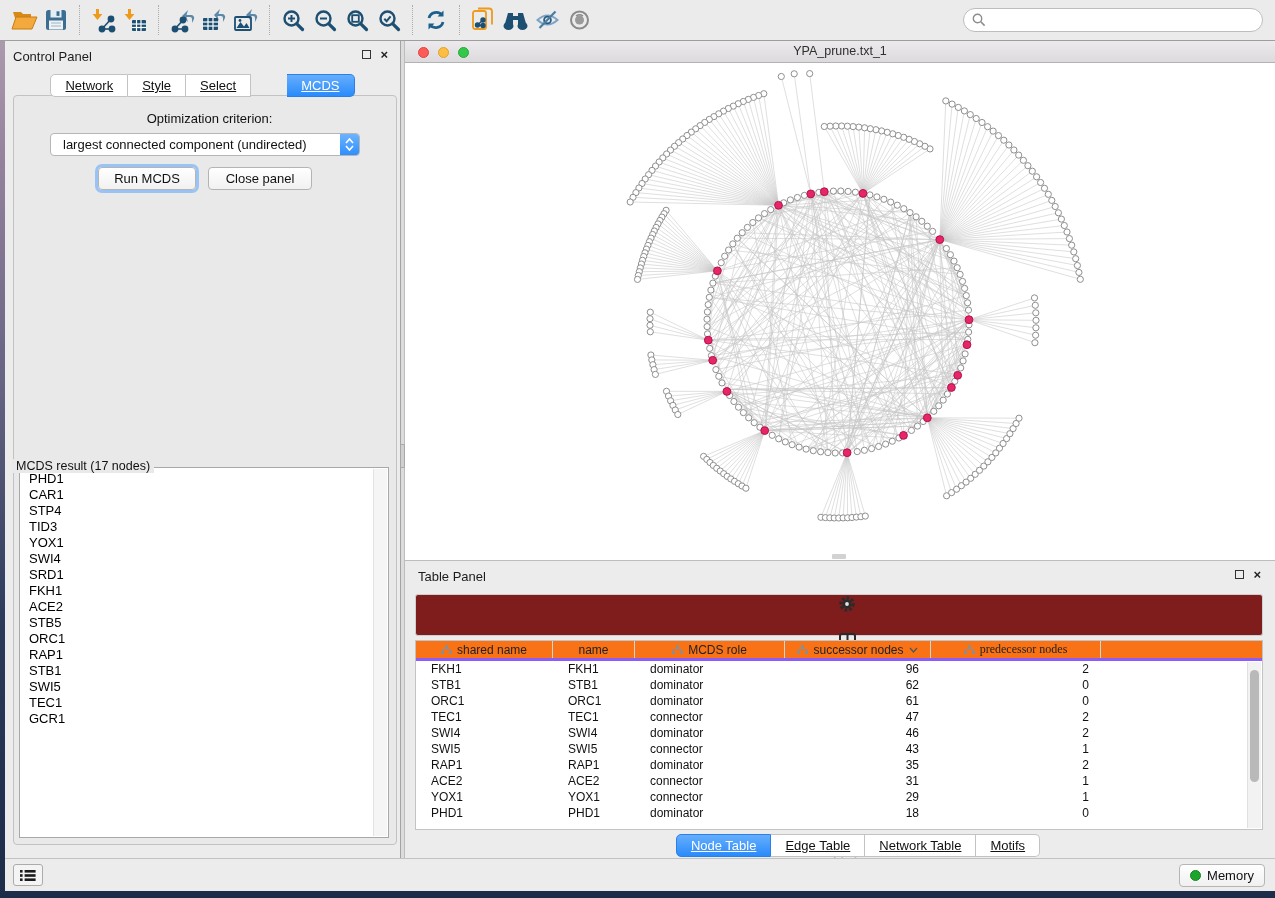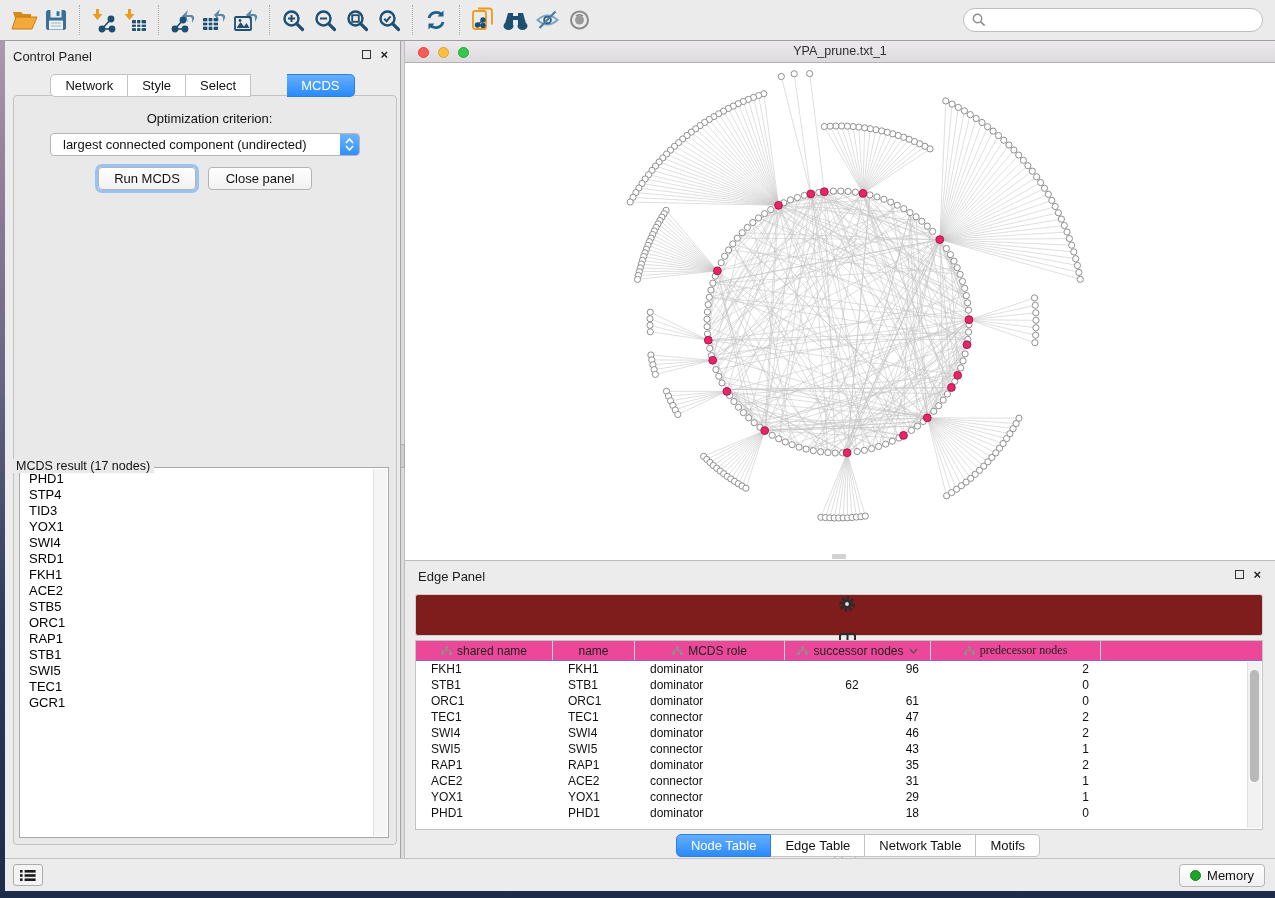--- a/index.html
+++ b/index.html
@@ -33,21 +33,21 @@
   #net-canvas{position:absolute;left:0;top:22px;width:870px;height:497px;background:#fff;}
   #h-handle{position:absolute;left:427px;top:513px;width:14px;height:5px;background:#d2d2d2;border-radius:1px;}
   
   #cp-header{position:absolute;left:8px;top:8px;font-size:13px;color:#1c1c1c;}
   .win-ctrls{position:absolute;top:9px;display:flex;gap:9px;align-items:center;}
   #cp-ctrls{right:12px;}
   .float-ico{width:9px;height:9px;border:1.4px solid #333;display:inline-block;box-sizing:border-box;}
   .close-ico{font-size:13px;font-weight:bold;color:#222;line-height:9px;}
   #cp-tabs{position:absolute;left:0;right:0;top:33px;display:flex;justify-content:center;z-index:3;}
   .tab{height:21px;line-height:21px;padding:0 14px;font-size:13px;background:#fff;border:1px solid #c3c3c3;
-       border-left-width:0;color:#111;}
+       border-left-width:0;color:#111;text-decoration:underline;}
   .tab:first-child{border-left-width:1px;border-radius:5px 0 0 5px;}
   .tab:last-child{border-radius:0 5px 5px 0;}
   .tab.active{background:linear-gradient(#66aefd,#2a8bfb);border-color:#2a80e8;color:#fff;margin-left:36px;}
   #cp-inner{position:absolute;left:8px;top:54px;width:384px;height:750px;background:#e9e9e9;
        border:1px solid #c2c2c2;border-radius:4px;box-sizing:border-box;}
   #opt-label{position:absolute;left:14px;right:0;top:70px;text-align:center;font-size:13px;color:#111;}
   #opt-select{position:absolute;left:45px;top:92px;width:310px;height:23px;background:#fff;border:1px solid #b6b6b6;
        border-radius:4px;box-sizing:border-box;font-size:13px;color:#111;display:flex;align-items:center;}
   #opt-select .val{flex:1;padding-left:12px;white-space:nowrap;overflow:hidden;}
   #opt-stepper{width:19px;height:21px;background:linear-gradient(#6db3fe,#2f8ffd);border-radius:0 3px 3px 0;
@@ -64,21 +64,21 @@
   
   #table-panel{position:absolute;left:405px;top:560px;width:870px;height:298px;background:#ececec;
        border-top:1px solid #bdbdbd;box-sizing:border-box;}
   #tp-header{position:absolute;left:13px;top:8px;font-size:13px;color:#1c1c1c;}
   #tp-ctrls{right:14px;}
   #tp-toolbar{position:absolute;left:10px;top:33px;width:848px;height:42px;background:#7f1d1d;border:1px solid #cfcfcf;
        border-radius:3px;box-sizing:border-box;display:flex;align-items:center;padding-left:16px;gap:20px;flex-direction:column;}
   .fx-label{font-size:16px;font-style:italic;font-family:"DejaVu Serif",serif;color:#b3b3b3;}
   #tp-table{position:absolute;left:10px;top:79px;width:848px;height:190px;background:#fff;border:1px solid #c3c3c3;
        box-sizing:border-box;overflow:hidden;}
-  #tbl-header{display:flex;height:20px;background:#ec4899;border-bottom:1px solid #8b5cf6;box-sizing:border-box;}
+  #tbl-header{display:flex;height:20px;background:#f97316;border-bottom:3px solid #8b5cf6;box-sizing:border-box;}
   .hcell{display:flex;align-items:center;justify-content:center;gap:5px;font-size:12px;color:#222;
        border-right:1px solid #d6d6d6;box-sizing:border-box;height:100%;}
   .hcell:last-child{border-right:none;}
   .trow{display:flex;height:16px;}
   .tcell{font-size:12px;color:#111;line-height:16px;box-sizing:border-box;white-space:nowrap;overflow:hidden;}
   .tcell.l{text-align:left;padding-left:15px;}
   .tcell.r{text-align:right;padding-right:12px;}
   #tbl-scroll{position:absolute;right:1px;top:21px;bottom:1px;width:13px;background:#f2f2f2;border-left:1px solid #e0e0e0;}
   #tbl-thumb{position:absolute;left:2px;top:8px;width:9px;height:112px;background:#b9b9b9;border-radius:5px;}
   #tp-tabs{position:absolute;left:0;right:0;top:273px;display:flex;justify-content:center;}
@@ -284,20 +284,21 @@
           <path d="M1 1l3.5 4L8 1" fill="none" stroke="#fff" stroke-width="1.6"></path>
         </svg>
     </span>
   </div>
   <div class="btn" id="btn-run">Run MCDS</div>
   <div class="btn" id="btn-close">Close panel</div>
   <span id="mcds-legend">MCDS result (17 nodes)</span>
   <div id="mcds-box">
     <div id="mcds-list">
         <div class="mcds-item">PHD1</div>
+        <div class="mcds-item">CAR1</div>
         <div class="mcds-item">STP4</div>
         <div class="mcds-item">TID3</div>
         <div class="mcds-item">YOX1</div>
         <div class="mcds-item">SWI4</div>
         <div class="mcds-item">SRD1</div>
         <div class="mcds-item">FKH1</div>
         <div class="mcds-item">ACE2</div>
         <div class="mcds-item">STB5</div>
         <div class="mcds-item">ORC1</div>
         <div class="mcds-item">RAP1</div>
@@ -605,21 +606,21 @@
       <circle cx="359.7" cy="367.6" r="3.9" fill="#e72667" stroke="#b21350" stroke-width="1"></circle>
       <circle cx="321.9" cy="328.4" r="3.9" fill="#e72667" stroke="#b21350" stroke-width="1"></circle>
       <circle cx="307.7" cy="297.3" r="3.9" fill="#e72667" stroke="#b21350" stroke-width="1"></circle>
       <circle cx="303.3" cy="277.2" r="3.9" fill="#e72667" stroke="#b21350" stroke-width="1"></circle>
       <circle cx="312.4" cy="207.8" r="3.9" fill="#e72667" stroke="#b21350" stroke-width="1"></circle>
     </svg>
   <div id="h-handle"></div>
 </div>
 
 <div id="table-panel">
-  <span id="tp-header">Edge Panel</span>
+  <span id="tp-header">Table Panel</span>
   <span class="win-ctrls" id="tp-ctrls">
     <span class="float-ico"></span>
     <span class="close-ico">×</span>
   </span>
   <div id="tp-toolbar">
     <span>
       <svg width="18" height="18" viewBox="0 0 18 18">
         <circle cx="9" cy="9" r="6" fill="none" stroke="#2b2b2b" stroke-width="3.4" stroke-dasharray="2.6 1.9"></circle>
         <circle cx="9" cy="9" r="4.4" fill="#2b2b2b"></circle>
           <circle cx="9" cy="9" r="1.9" fill="#e4e4e4"></circle>
@@ -735,21 +736,21 @@
           <div class="tcell l" style="width: 137px;">FKH1</div>
           <div class="tcell l" style="width: 82px;">FKH1</div>
           <div class="tcell l" style="width: 150px;">dominator</div>
           <div class="tcell r" style="width: 146px;">96</div>
           <div class="tcell r" style="width: 170px;">2</div>
         </div>
         <div class="trow">
           <div class="tcell l" style="width: 137px;">STB1</div>
           <div class="tcell l" style="width: 82px;">STB1</div>
           <div class="tcell l" style="width: 150px;">dominator</div>
-          <div class="tcell r" style="width: 146px; text-align: center;">62</div>
+          <div class="tcell r" style="width: 146px;">62</div>
           <div class="tcell r" style="width: 170px;">0</div>
         </div>
         <div class="trow">
           <div class="tcell l" style="width: 137px;">ORC1</div>
           <div class="tcell l" style="width: 82px;">ORC1</div>
           <div class="tcell l" style="width: 150px;">dominator</div>
           <div class="tcell r" style="width: 146px;">61</div>
           <div class="tcell r" style="width: 170px;">0</div>
         </div>
         <div class="trow">

